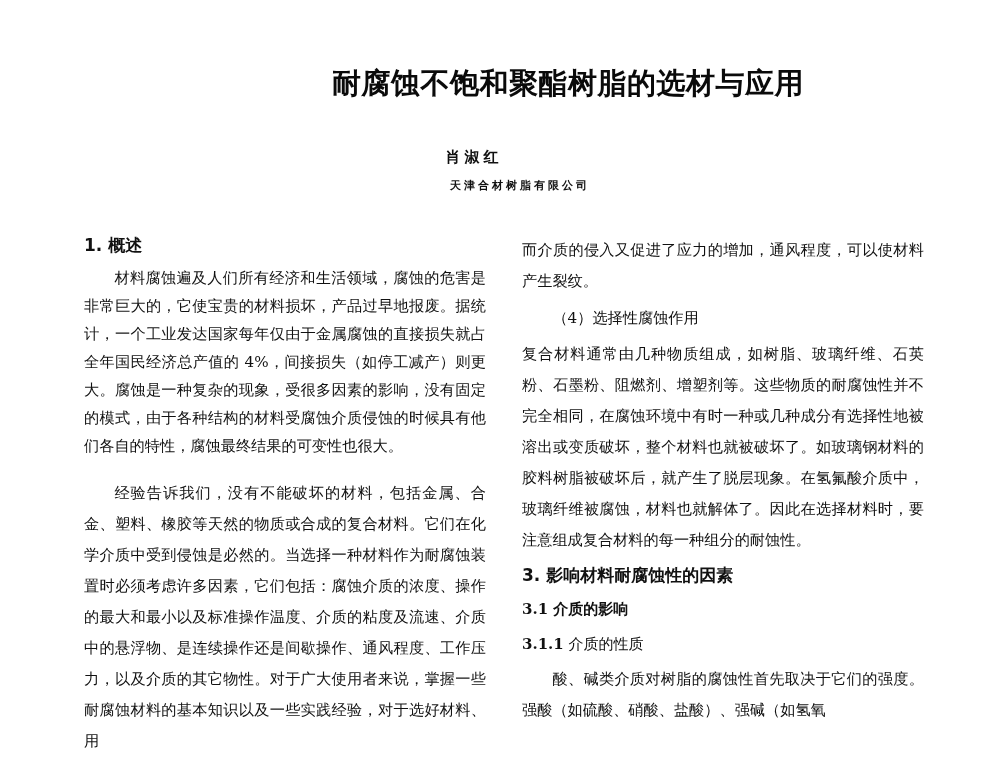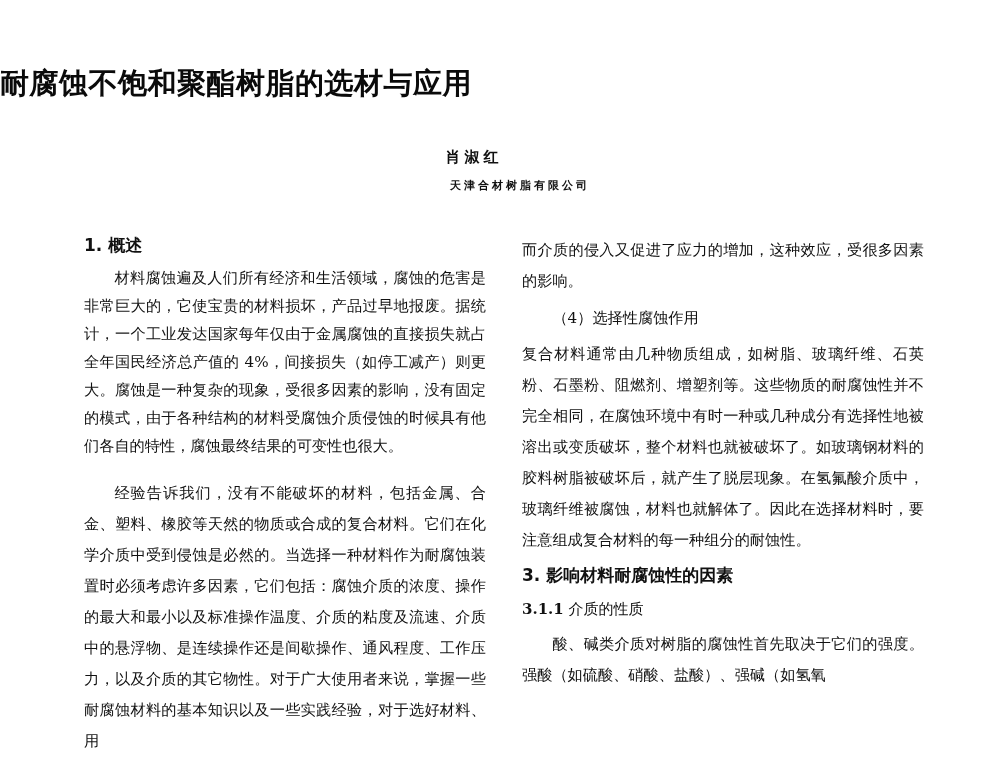--- a/index.html
+++ b/index.html
@@ -13,21 +13,21 @@
       overflow: hidden;
       position: relative;
       font-family: "DejaVu Serif", "Liberation Serif", serif;
       color: #111;
     }
     .title {
       position: absolute;
       top: 64px;
       left: 0;
       width: 804px;
-      text-align: left;
+      text-align: right;
       font-family: "DejaVu Sans", "Liberation Sans", sans-serif;
       font-weight: bold;
       font-size: 29px;
       letter-spacing: 0.5px;
       color: #0a0a0a;
     }
     .author {
       position: absolute;
       top: 148px;
       left: 0;
@@ -97,19 +97,20 @@
 <div class="affil">天津合材树脂有限公司</div>
 
 <div class="col col-left">
   <p class="h1">1. 概述</p>
   <p class="indent lh-mid">材料腐蚀遍及人们所有经济和生活领域，腐蚀的危害是非常巨大的，它使宝贵的材料损坏，产品过早地报废。据统计，一个工业发达国家每年仅由于金属腐蚀的直接损失就占全年国民经济总产值的 4%，间接损失（如停工减产）则更大。腐蚀是一种复杂的现象，受很多因素的影响，没有固定的模式，由于各种结构的材料受腐蚀介质侵蚀的时候具有他们各自的特性，腐蚀最终结果的可变性也很大。</p>
   <div class="gap"></div>
   <p class="indent lh-tall">经验告诉我们，没有不能破坏的材料，包括金属、合金、塑料、橡胶等天然的物质或合成的复合材料。它们在化学介质中受到侵蚀是必然的。当选择一种材料作为耐腐蚀装置时必须考虑许多因素，它们包括：腐蚀介质的浓度、操作的最大和最小以及标准操作温度、介质的粘度及流速、介质中的悬浮物、是连续操作还是间歇操作、通风程度、工作压力，以及介质的其它物性。对于广大使用者来说，掌握一些耐腐蚀材料的基本知识以及一些实践经验，对于选好材料、用</p>
 </div>
 
 <div class="col col-right">
-  <p>而介质的侵入又促进了应力的增加，这种效应，受很多因素的影响。</p>
+  <p>而介质的侵入又促进了应力的增加，通风程度，可以使材料产生裂纹。</p>
   <p class="sub">（4）选择性腐蚀作用</p>
   <p>复合材料通常由几种物质组成，如树脂、玻璃纤维、石英粉、石墨粉、阻燃剂、增塑剂等。这些物质的耐腐蚀性并不完全相同，在腐蚀环境中有时一种或几种成分有选择性地被溶出或变质破坏，整个材料也就被破坏了。如玻璃钢材料的胶料树脂被破坏后，就产生了脱层现象。在氢氟酸介质中，玻璃纤维被腐蚀，材料也就解体了。因此在选择材料时，要注意组成复合材料的每一种组分的耐蚀性。</p>
   <p class="h1">3. 影响材料耐腐蚀性的因素</p>
+  <p class="h2">3.1 介质的影响</p>
   <p class="h3"><span class="num">3.1.1</span> <span>介质的性质</span></p>
   <p class="indent">酸、碱类介质对树脂的腐蚀性首先取决于它们的强度。强酸（如硫酸、硝酸、盐酸）、强碱（如氢氧</p>
 </div>
 
 </body></html>

